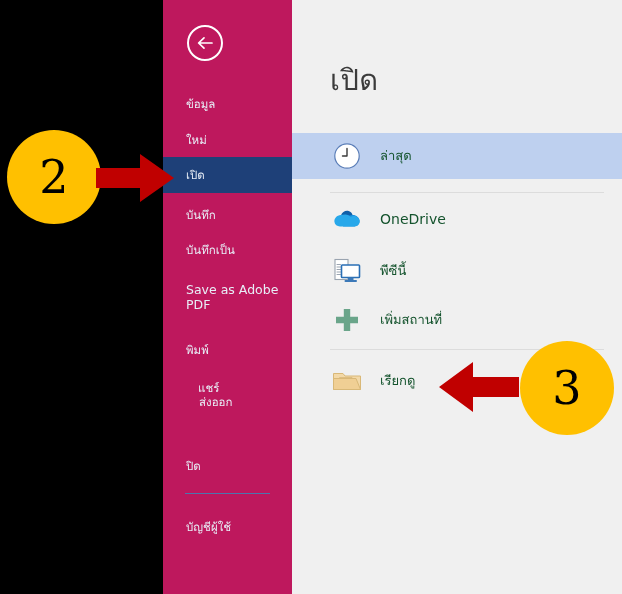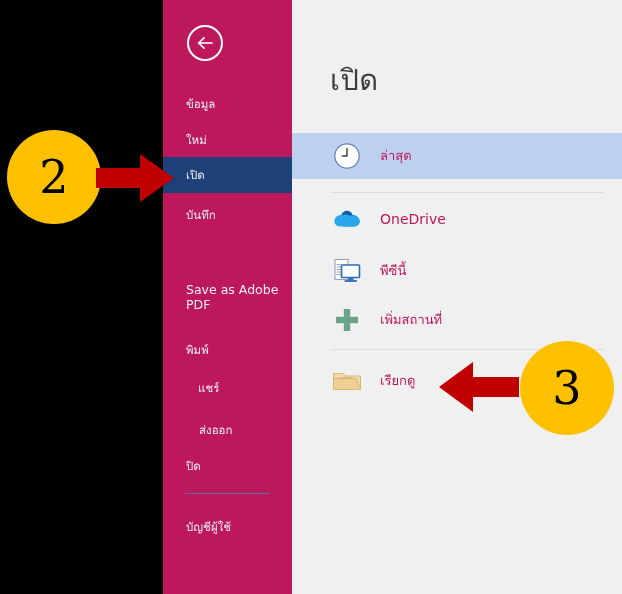--- a/index.html
+++ b/index.html
@@ -103,21 +103,21 @@
     height: 30px;
     top: 8px;
     display: flex;
     align-items: center;
     justify-content: center;
   }
   .place-label {
     position: absolute;
     left: 88px;
     font-size: 13px;
-    color: #be185d;
+    color: #14532d;
     line-height: 16px;
   }
   .sep {
     position: absolute;
     left: 38px;
     width: 274px;
     height: 1px;
     background: #dcdcdc;
   }
 
@@ -161,30 +161,33 @@
     </div>
     <div class="side-item" style="top:124px;height:32px;">
       <span class="lbl">ใหม่</span>
     </div>
     <div class="side-item selected" style="top:157px;height:36px;">
       <span class="lbl">เปิด</span>
     </div>
     <div class="side-item" style="top:199px;height:32px;">
       <span class="lbl">บันทึก</span>
     </div>
+    <div class="side-item" style="top:234px;height:32px;">
+      <span class="lbl">บันทึกเป็น</span>
+    </div>
     <div class="side-item" style="top:278px;height:38px;padding-right:7px;">
       <span class="lbl" style="font-size:12.5px;line-height:15px;">Save as Adobe PDF</span>
     </div>
     <div class="side-item" style="top:334px;height:32px;font-family:Liberation Mono, monospace;">
       <span class="lbl">พิมพ์</span>
     </div>
     <div class="side-item" style="top:372px;height:32px;margin-left:12px;">
       <span class="lbl">แชร์</span>
     </div>
-    <div class="side-item" style="top:414px;height:32px;padding-left:36px;">
+    <div class="side-item" style="top:386px;height:32px;padding-left:36px;">
       <span class="lbl">ส่งออก</span>
     </div>
     <div class="side-item" style="top:450px;height:32px;">
       <span class="lbl">ปิด</span>
     </div>
 
     <div id="side-divider"></div>
 
     <div class="side-item" style="top:511px;height:32px;">
       <span class="lbl">บัญชีผู้ใช้</span>

